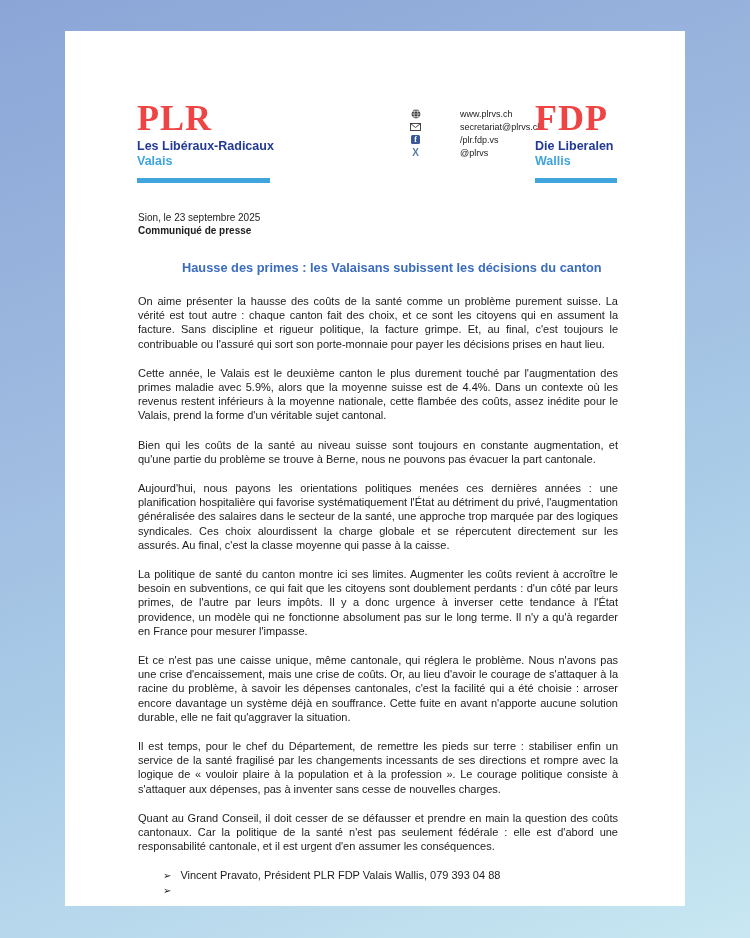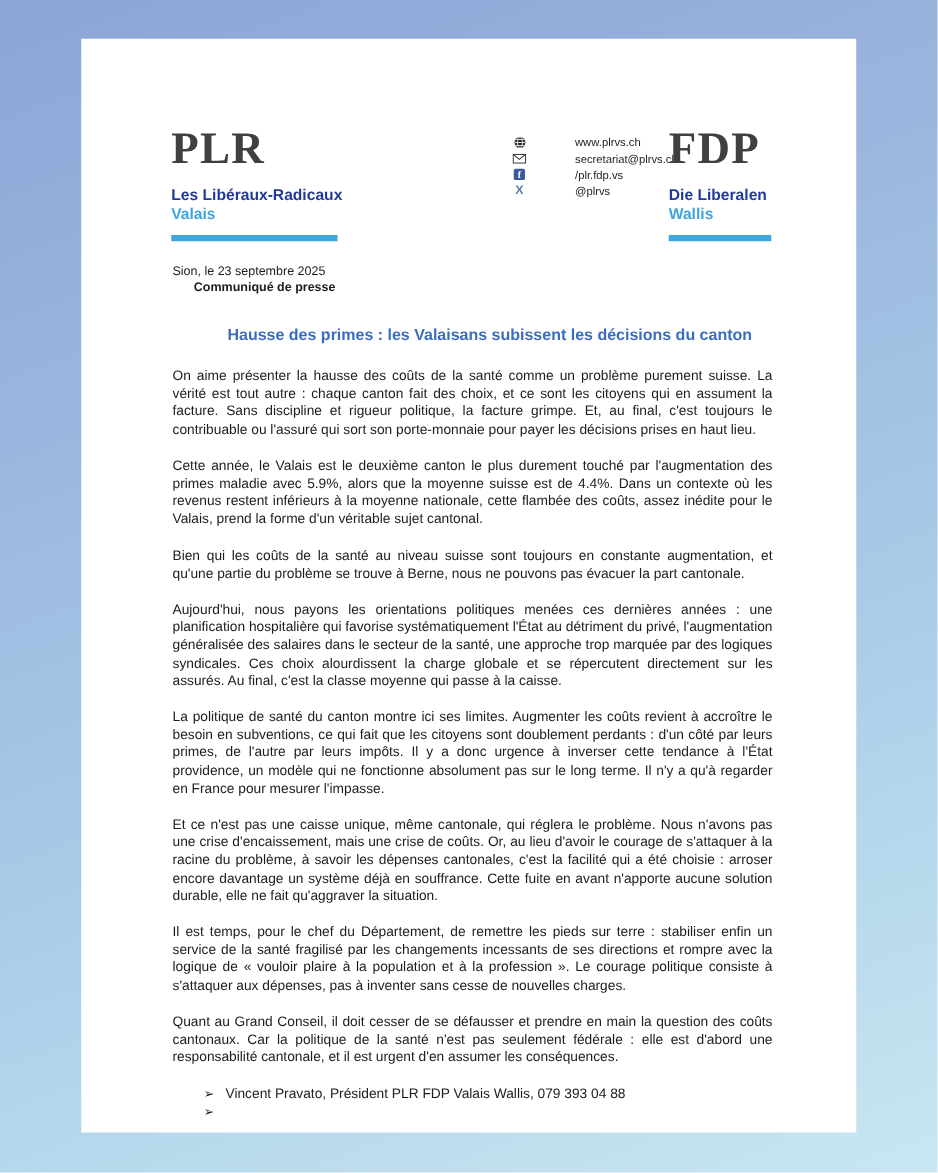--- a/index.html
+++ b/index.html
@@ -22,29 +22,29 @@
   }
   
   .header { position: relative; height: 150px; }
   .plr-logo { position: absolute; left: 72px; top: 70px; width: 133px; }
   .fdp-logo { position: absolute; left: 470px; top: 70px; width: 82px; }
   .logo-acronym {
     font-family: "Liberation Serif", serif;
     font-weight: bold;
     font-size: 36px;
     line-height: 34px;
-    color: #404040;
+    color: #ef4444;
     letter-spacing: 1px;
   }
   .logo-line1 {
     font-weight: bold;
     font-size: 12.5px;
     line-height: 15px;
     color: #223a96;
-    margin-top: 14px;
+    margin-top: 4px;
     white-space: nowrap;
   }
   .logo-line2 {
     font-weight: bold;
     font-size: 12.5px;
     line-height: 15px;
     color: #41a5dd;
   }
   .logo-bar { height: 5px; background: #41a5dd; margin-top: 9px; }
   .org-block {
@@ -57,21 +57,21 @@
   .contact-row span.ctext { font-size: 9px; color: #222; margin-left: 32px; }
   .fb-badge {
     width: 9px; height: 9px; background: #3b5998; border-radius: 1.5px;
     color: #fff; font-size: 8px; font-weight: bold; line-height: 9px; text-align: center;
     font-family: "Liberation Serif", serif;
   }
   .x-glyph { font-size: 10px; font-weight: bold; color: #5b7ca6; line-height: 10px; }
   
   .meta { margin: 30px 0 0 73px; }
   .dateline { font-size: 10px; color: #1c1c1c; line-height: 13px; }
-  .doctype { font-size: 10px; font-weight: bold; color: #1c1c1c; line-height: 13px; margin-left: 17px; }
+  .doctype { font-size: 10px; font-weight: bold; color: #1c1c1c; line-height: 13px; }
   
   .title {
     margin: 23px 67px 0 73px;
     font-size: 12.8px;
     font-weight: bold;
     color: #3a6cc0;
     line-height: 16px;
     padding-left: 44px;
   }
   

